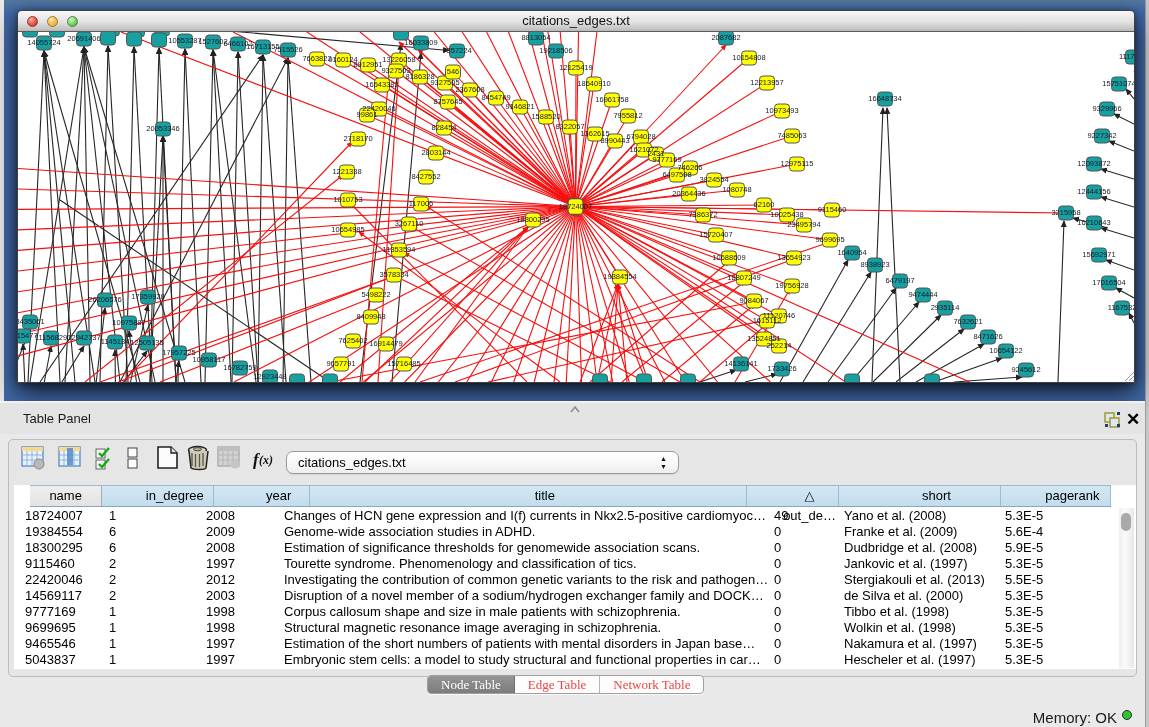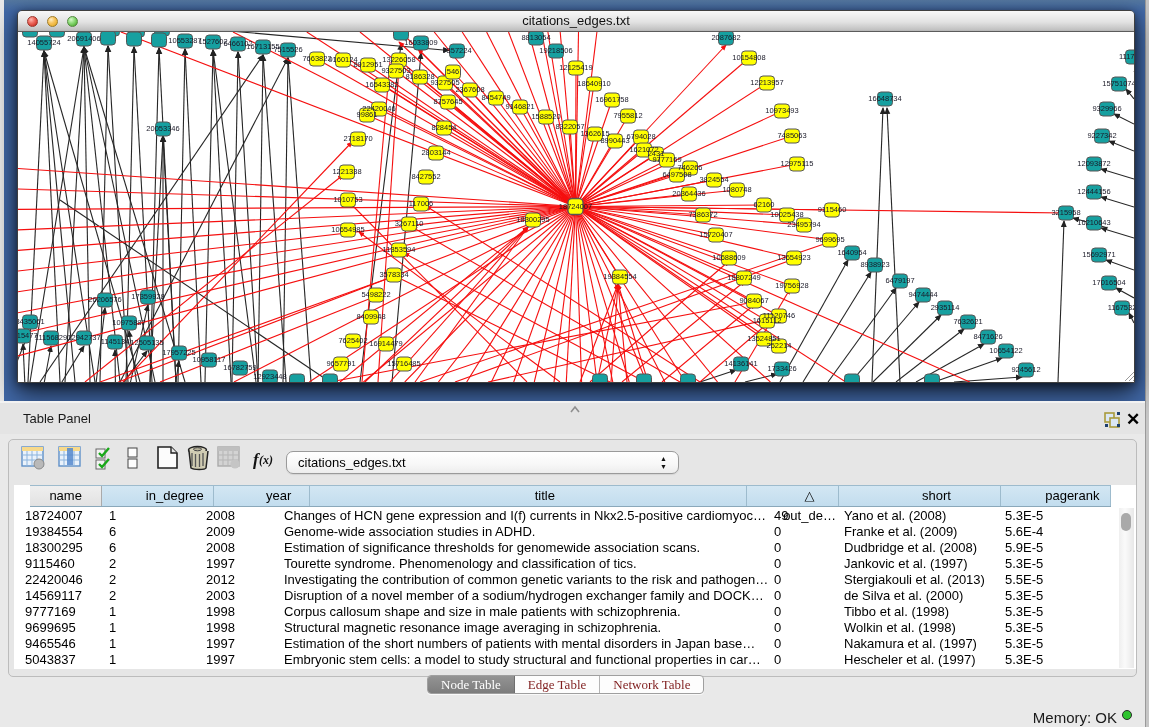--- a/index.html
+++ b/index.html
@@ -40,21 +40,21 @@
 .tr div { position:absolute; top:0; overflow:hidden; }
 .c0 { left:11px; width:80px; } .c1 { left:95px; width:92px; } .c2 { left:192px; width:74px; }
 .c3 { left:270px; width:484px; } .c4 { left:760px; width:68px; }
 .c5 { left:830px; width:156px; text-align:left; } .c6 { left:991px; width:90px; }
 .vscroll { position:absolute; right:2px; top:23px; width:15px; height:160px;
   background:linear-gradient(90deg,#efefef,#fafafa 40%,#e8e8e8); }
 .vthumb { position:absolute; left:2px; top:5px; width:10px; height:18px; background:#a9a9a9; border-radius:5px; }
 .tabs { position:absolute; left:427px; top:675px; height:19px; display:flex;
   border:1px solid #9f9f9f; border-radius:4px; overflow:hidden; background:#fdfdfd;
   box-shadow:0 1px 0 rgba(255,255,255,.7); font-size:13px;font-family:Liberation Serif, serif; }
-.tabs div { line-height:18px; padding:0 13px; color:#7f1d1d; border-right:1px solid #b5b5b5; }
+.tabs div { line-height:18px; padding:0 13px; color:#ef4444; border-right:1px solid #b5b5b5; }
 .tabs div:last-child { border-right:none; }
 .tabs .sel { background:linear-gradient(#949494,#7c7c7c); color:#fff; border-right:1px solid #6f6f6f; }
 .status { position:absolute; right:10px; top:709px; font-size:15px; color:#1a1a1a; }
 .statusdot { position:absolute; right:17px; top:710px; width:10px; height:10px; border-radius:50%;
   background:#2fc42f; border:1.5px solid #2b2b2b; }
 .rsliver { position:absolute; right:0; top:0; width:4px; height:727px;
   background:#c6c6c6; border-left:1px solid #9a9a9a; }
 </style></head>
 <body>
 <div class="desktop"></div>

